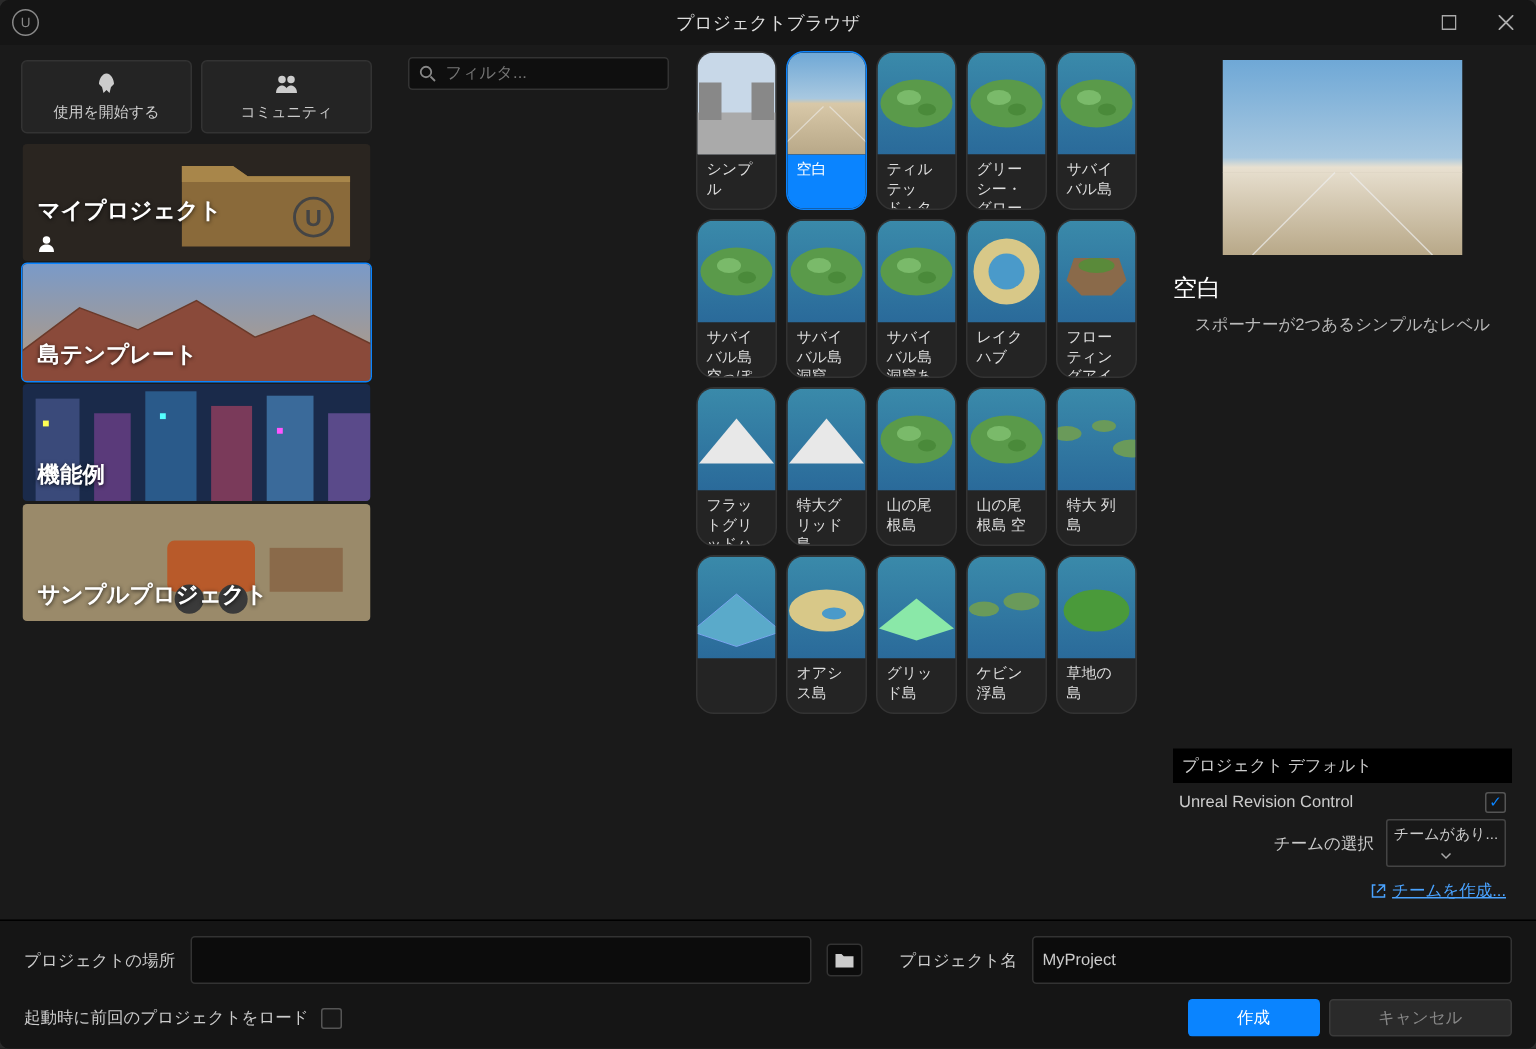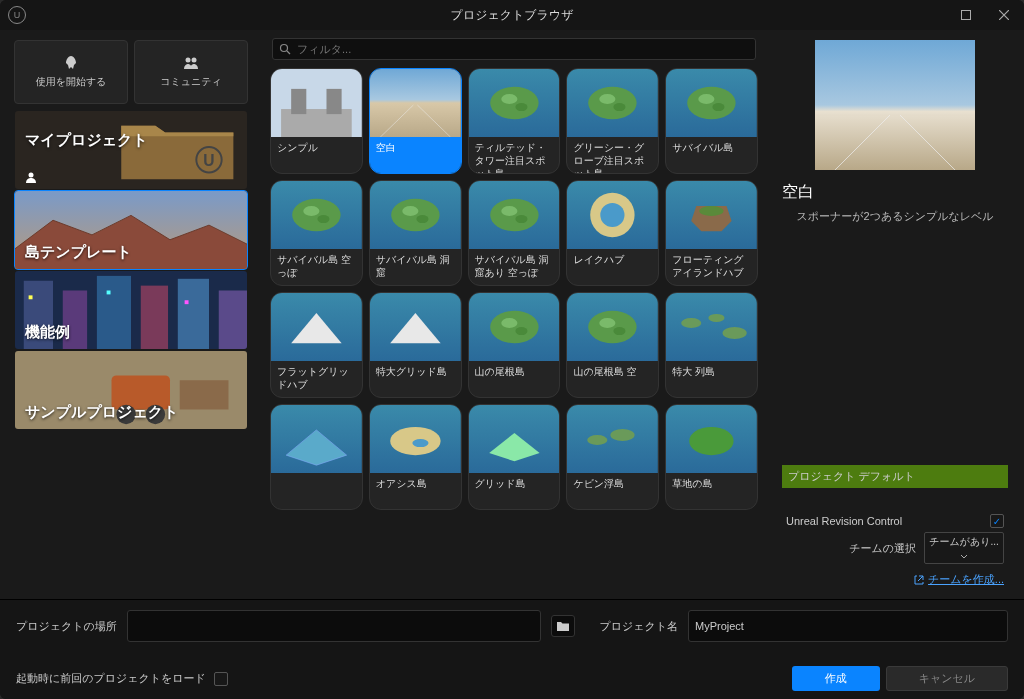--- a/index.html
+++ b/index.html
@@ -6,54 +6,54 @@
 body { background: #2a2a2a; color: #ccc; font-size: 11px; overflow: hidden; }
 .window { width: 1024px; height: 699px; background: #1a1a1a; display: flex; flex-direction: column; border-radius: 6px; overflow: hidden; }
 .titlebar { height: 30px; background: #151515; display: flex; align-items: center; padding: 0 8px; position: relative; }
 .titlebar .logo { width: 18px; height: 18px; border: 1.5px solid #888; border-radius: 50%; display:flex; align-items:center; justify-content:center; font-size:9px; color:#888; }
 .titlebar .title { position:absolute; left:50%; transform:translateX(-50%); font-size:12px; color:#ddd; }
 .titlebar .winbtns { margin-left:auto; display:flex; gap:14px; }
 .titlebar .winbtn { width:24px; height:24px; display:flex; align-items:center; justify-content:center; color:#aaa; cursor:pointer; }
 .body { flex:1; display:flex; min-height:0; }
 .left-panel { width:262px; background:#1a1a1a; padding:10px 14px; display:flex; flex-direction:column; gap:6px; }
 .top-buttons { display:flex; gap:6px; }
-.top-btn { flex:1; background:#242424; border:1px solid #333; border-radius:4px; height:64px; display:flex; flex-direction:column; align-items:center; justify-content:center; gap:4px; color:#ccc; cursor:pointer; }
+.top-btn { flex:1; background:#242424; border:1px solid #333; border-radius:4px; height:49px; display:flex; flex-direction:column; align-items:center; justify-content:center; gap:4px; color:#ccc; cursor:pointer; }
 .top-btn .ic { font-size:16px; }
 .top-btn .lb { font-size:10px; }
 .cat { position:relative; height:80px; border-radius:4px; overflow:hidden; cursor:pointer; border:1px solid transparent; display:flex; align-items:flex-end; padding:8px 10px; }
 .cat.selected { border:1px solid #0a84ff; }
 .cat .bg { position:absolute; inset:0; z-index:0; }
 .cat .label { position:relative; z-index:1; font-size:15px; color:#fff; font-weight:600; text-shadow:0 1px 3px rgba(0,0,0,.8); line-height:1.2; }
-.center-panel { flex:1; display:flex; flex-direction:column; min-width:0; }
+.center-panel { flex:1; display:flex; flex-direction:row; min-width:0; }
 .search-row { padding:8px 10px 4px; display:flex; }
 .search { flex:1; background:#0f0f0f; border:1px solid #333; border-radius:3px; height:22px; display:flex; align-items:center; padding:0 6px; gap:6px; color:#888; }
 .search input { flex:1; background:transparent; border:none; outline:none; color:#ccc; font-size:11px; }
 .grid-wrap { flex:1; overflow-y:auto; padding:4px 8px 10px; }
 .grid-wrap::-webkit-scrollbar { width:8px; }
 .grid-wrap::-webkit-scrollbar-thumb { background:#444; border-radius:4px; }
 .grid { display:grid; grid-template-columns: repeat(5, 1fr); gap:6px; }
 .card { background:#242424; border:1px solid #333; border-radius:12px; overflow:hidden; cursor:pointer; display:flex; flex-direction:column; }
 .card.selected { border:1px solid #0a84ff; }
 .card .thumb { height:68px; position:relative; }
 .card.selected .lower { background:#0a84ff; }
 .card .lower { height:36px; padding:4px 6px; font-size:10px; color:#ddd; line-height:1.3; overflow:hidden; }
 .card.selected .lower { color:#fff; }
 .right-panel { width:258px; background:#1a1a1a; padding:10px 16px; display:flex; flex-direction:column; }
 .preview { width:160px; height:130px; margin:0 auto 12px; position:relative; }
 .r-title { font-size:16px; color:#fff; margin-bottom:6px; }
 .r-desc { font-size:11px; color:#bbb;text-align:center; }
 .r-spacer { flex:1; }
-.r-section-head { background:#4d7c0f; padding:4px 6px; font-size:11px; color:#ccc; margin-bottom:24px; }
+.r-section-head { background:#000000; padding:4px 6px; font-size:11px; color:#ccc; margin-bottom:4px; }
 .r-row { display:flex; align-items:center; gap:8px; font-size:11px; color:#ccc; padding:2px 4px; }
 .r-row .spacer { flex:1; }
 .checkbox { width:14px; height:14px; border:1px solid #555; border-radius:2px; background:#181818; display:flex; align-items:center; justify-content:center; color:#0a84ff; font-size:10px; }
 .checkbox.checked::after { content:"✓"; }
 .dropdown { background:#181818; border:1px solid #444; border-radius:2px; padding:2px 4px; display:flex; align-items:center; gap:4px; font-size:10px; cursor:pointer; min-width:80px;flex-direction:column; }
 .link { color:#4aa3ff; text-decoration:underline; cursor:pointer; font-size:11px; display:flex; align-items:center; gap:4px; justify-content:flex-end; }
-.bottom { background:#151515; padding:10px 16px 8px; display:flex; flex-direction:column; gap:24px; border-top:1px solid #000; }
+.bottom { background:#151515; padding:10px 16px 8px; display:flex; flex-direction:column; gap:10px; border-top:1px solid #000; }
 .path-row { display:flex; align-items:center; gap:10px; }
 .path-row label { font-size:11px; color:#ccc; }
 .path-input { flex:1; background:#0c0c0c; border:1px solid #333; border-radius:3px; height:32px; padding:0 6px; color:#ccc; font-size:11px; }
 .folder-btn { width:24px; height:22px; background:#0c0c0c; border:1px solid #333; border-radius:3px; display:flex; align-items:center; justify-content:center; cursor:pointer; color:#aaa; }
 .footer-row { display:flex; align-items:center; }
 .footer-right { margin-left:auto; display:flex; gap:6px; }
 .btn { padding:4px 32px; border-radius:3px; font-size:11px; cursor:pointer; border:1px solid transparent; }
 .btn-primary { background:#0a84ff; color:#fff; }
 .btn-secondary { background:#2a2a2a; color:#888; border:1px solid #3a3a3a; }
 svg { display:block; }
@@ -108,21 +108,21 @@
           <div class="cat">
             <div class="bg">
               <svg width="100%" height="100%" viewBox="0 0 240 80" preserveAspectRatio="xMidYMid slice">
                 <rect width="240" height="80" fill="#2a2520"></rect>
                 <path d="M110 15 H145 L155 22 H225 V70 H110 Z" fill="#8a6a3a"></path>
                 <path d="M110 15 H145 L155 22 H225 V26 H110 Z" fill="#a8864a"></path>
                 <circle cx="200" cy="50" r="13" fill="none" stroke="#444" stroke-width="2"></circle>
                 <text x="200" y="56" font-size="16" fill="#444" text-anchor="middle" font-weight="bold">U</text>
               </svg>
             </div>
-            <div class="label" style="margin-bottom: 32px;">マイプロジェクト</div>
+            <div class="label" style="margin-bottom: 16px;">マイプロジェクト</div>
             <svg style="position:absolute;bottom:6px;left:10px;z-index:1" width="12" height="12" viewBox="0 0 12 12">
               <circle cx="6" cy="4" r="2.5" fill="#fff"></circle>
               <path d="M1 12 C1 8 4 7 6 7 C8 7 11 8 11 12 Z" fill="#fff"></path>
             </svg>
           </div>
           <div class="cat selected">
             <div class="bg">
               <svg width="100%" height="100%" viewBox="0 0 240 80" preserveAspectRatio="xMidYMid slice">
                 <defs>
                   <linearGradient id="cg1" x1="0" y1="0" x2="0" y2="1">

